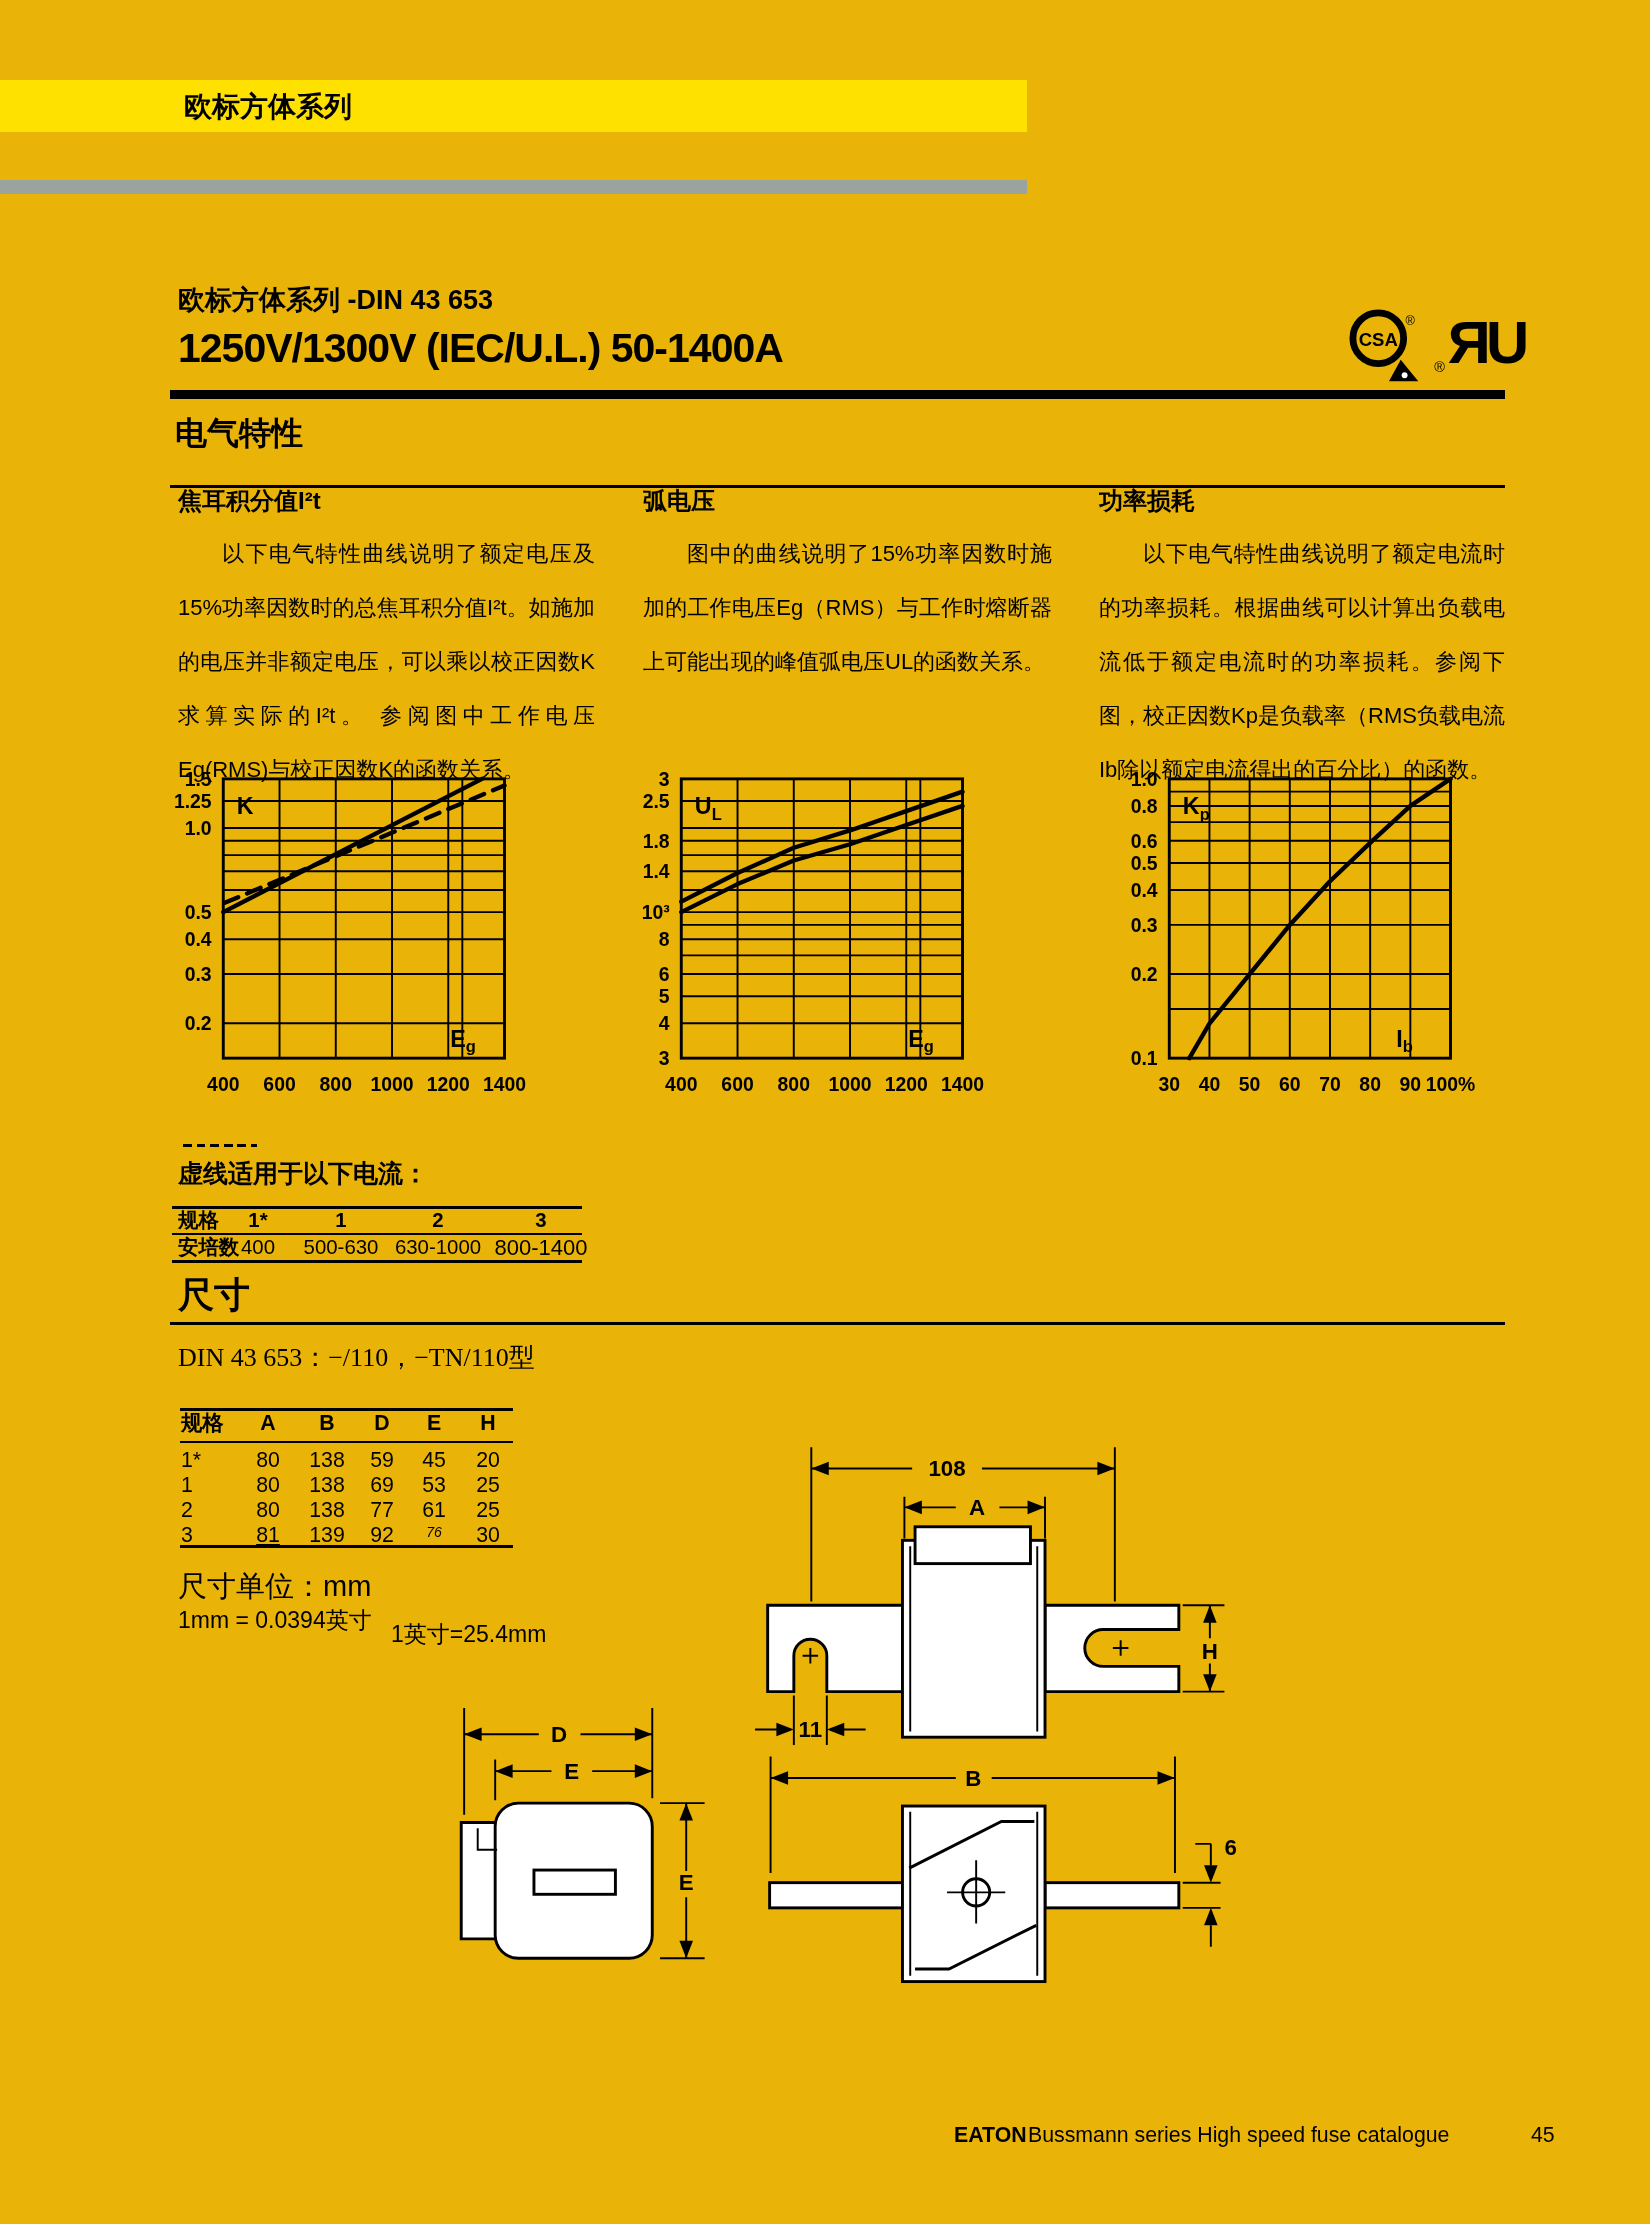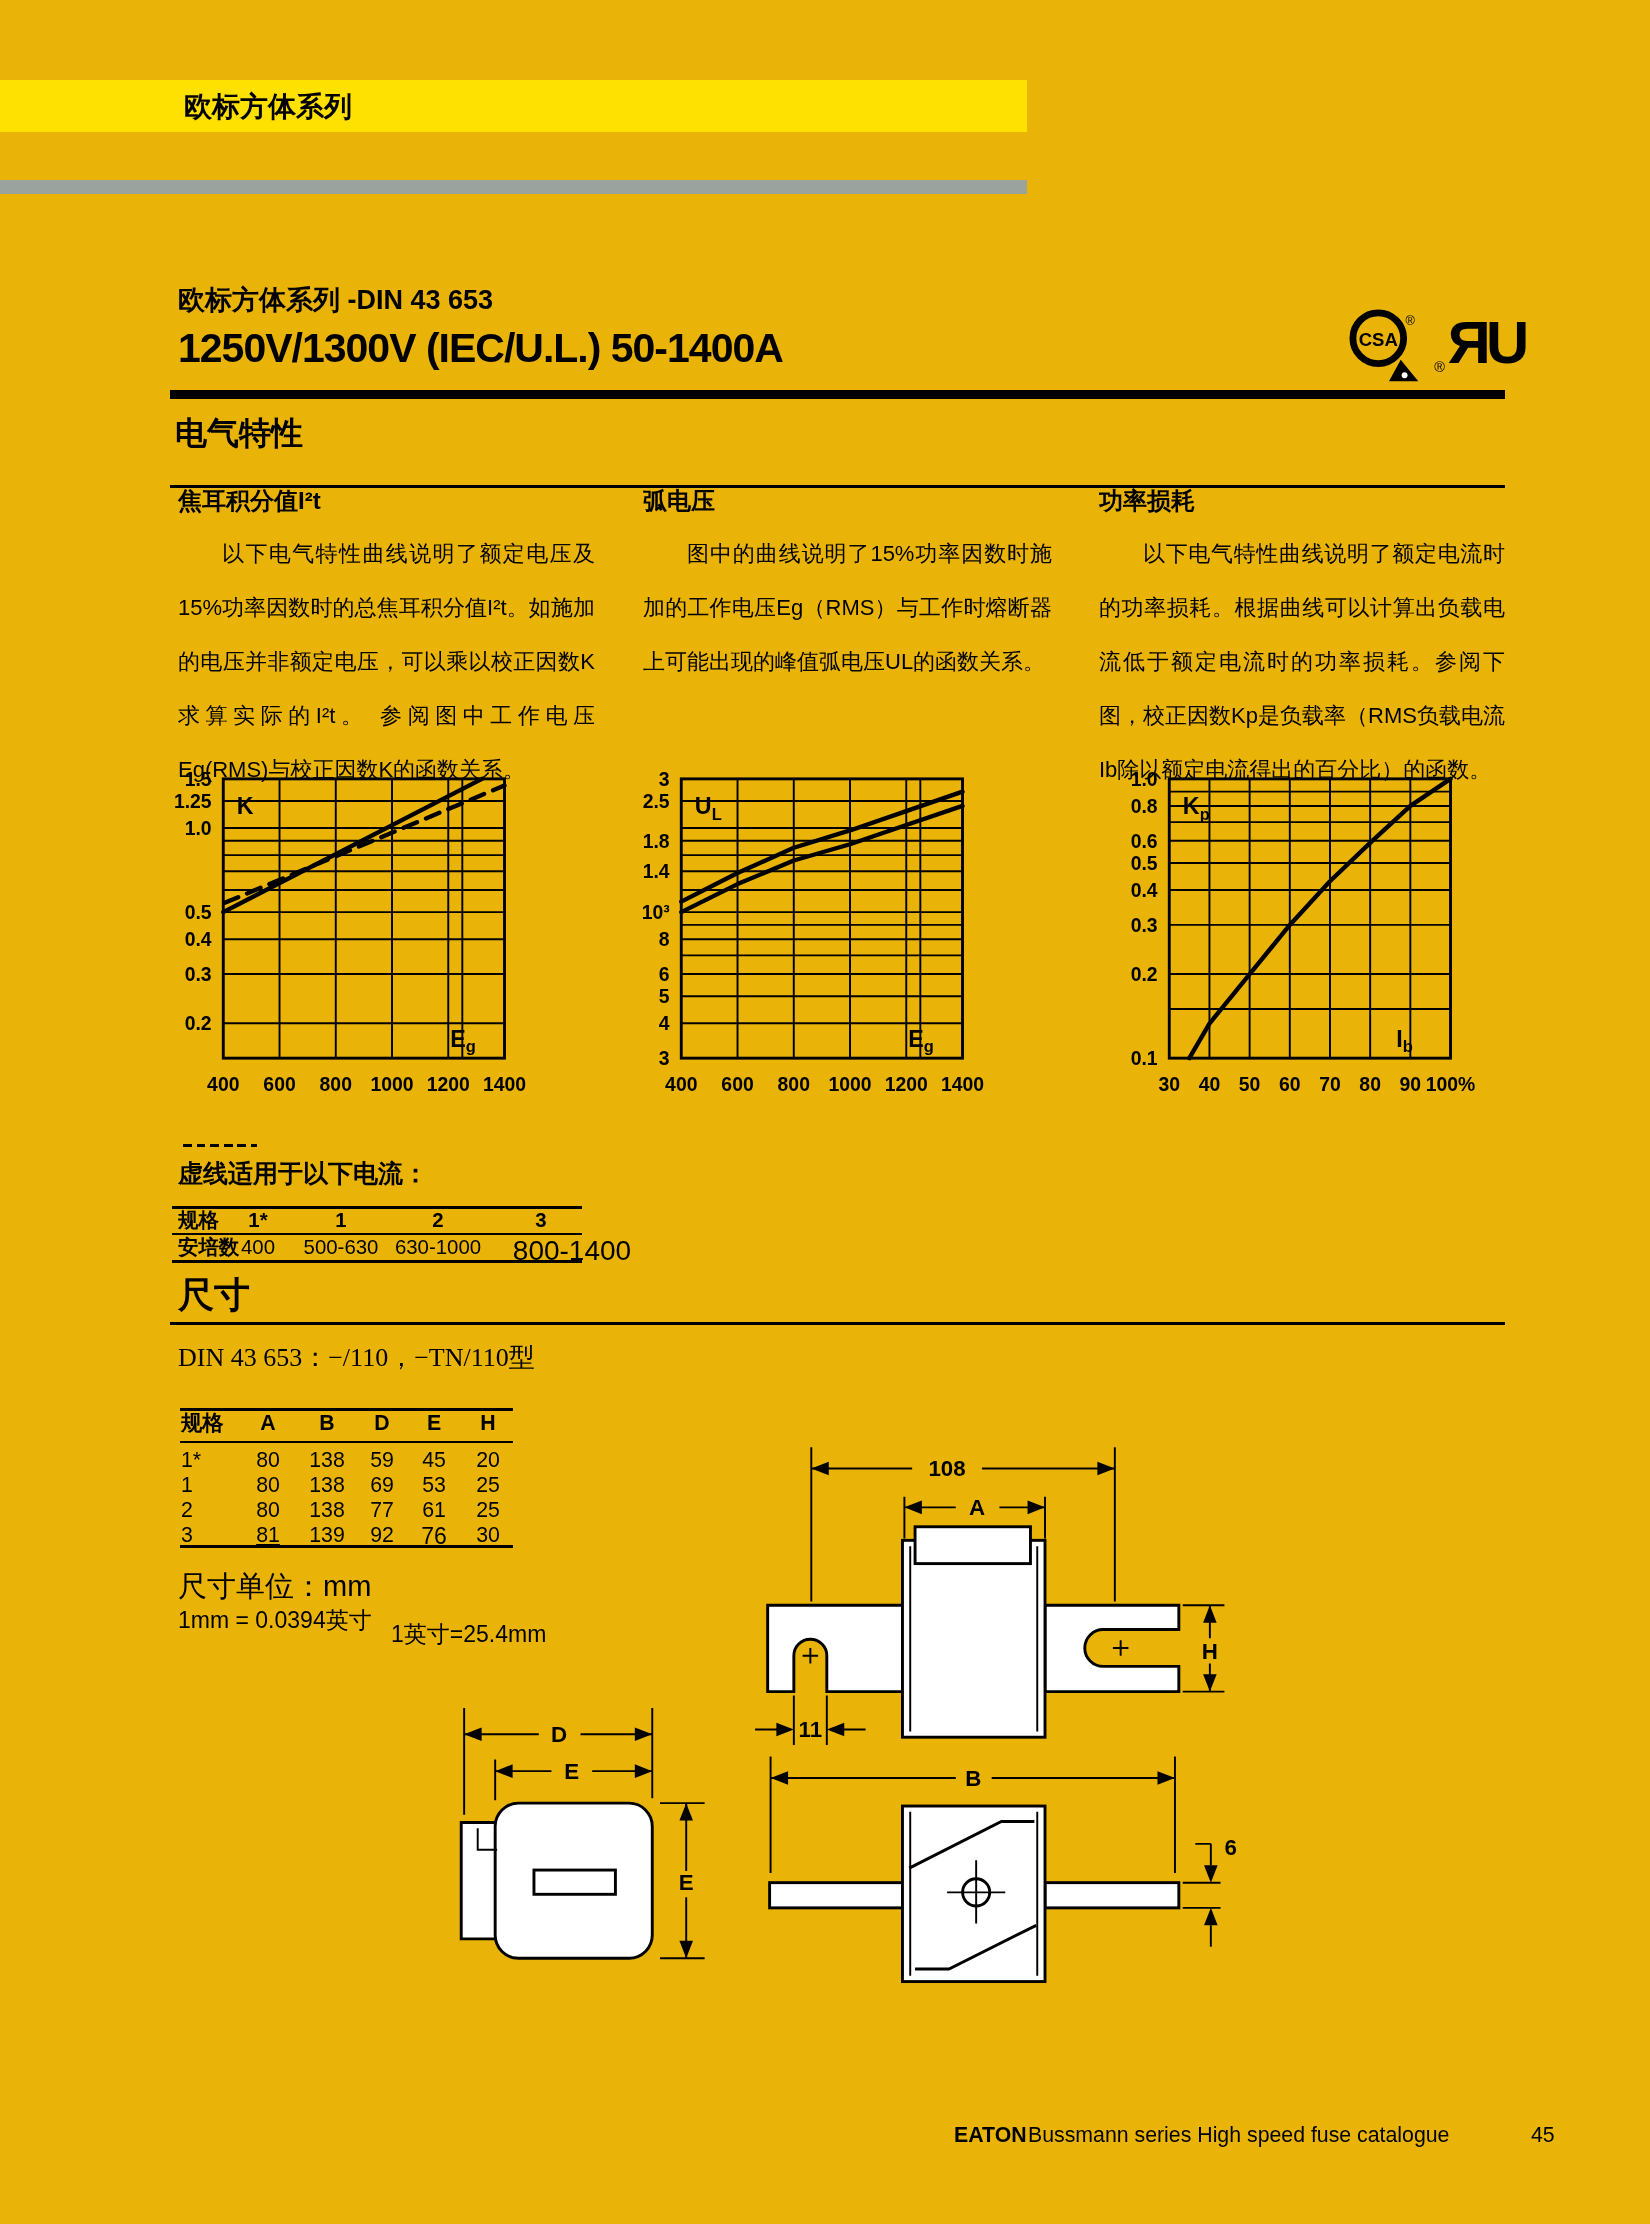--- a/index.html
+++ b/index.html
@@ -196,21 +196,21 @@
   <span class="abs t21 b" style="left:178px;top:1210px;font-size:20.4px;font-weight:bold">规格</span>
   <span class="abs cx b" style="left:258px;top:1210px;font-size:20.4px">1*</span>
   <span class="abs cx b" style="left:341px;top:1210px;font-size:20.4px">1</span>
   <span class="abs cx b" style="left:438px;top:1210px;font-size:20.4px">2</span>
   <span class="abs cx b" style="left:541px;top:1210px;font-size:20.4px">3</span>
 
   <span class="abs b" style="left:178px;top:1237px;font-size:20.4px">安培数</span>
   <span class="abs cx" style="left:258px;top:1237px;font-size:20.4px">400</span>
   <span class="abs cx" style="left:341px;top:1237px;font-size:20.4px">500-630</span>
   <span class="abs cx" style="left:438px;top:1237px;font-size:20.4px">630-1000</span>
-  <span class="abs cx" style="left:572px;top:1237px;font-size:28px">800-1400</span>
+  <span class="abs cx" style="left:541px;top:1237px;font-size:22px">800-1400</span>
 
   <div class="abs b" style="left:178px;top:1277px;font-size:36px">尺寸</div>
   <div class="rule" style="left:170px;top:1322px;width:1335px;height:2.9px"></div>
   <div class="abs din" style="left:178px;top:1345px;font-size:26px">DIN 43 653：−/110，−TN/110型</div>
 
   <div class="rule" style="left:180px;top:1408px;width:333px;height:2.9px"></div>
   <div class="rule" style="left:180px;top:1441px;width:333px;height:1.9px"></div>
   <div class="rule" style="left:180px;top:1545px;width:333px;height:2.9px"></div>
 
   <div class="abs" style="left:178px;top:1572px;font-size:29px">尺寸单位：mm</div>
@@ -327,16 +327,16 @@
     <span class="abs" style="left: 181px; top: 1500px; font-size: 21.3px;">2</span>
     <span class="abs cx" style="left: 268px; top: 1500px; font-size: 21.3px;">80</span>
     <span class="abs cx" style="left: 327px; top: 1500px; font-size: 21.3px;">138</span>
     <span class="abs cx" style="left: 382px; top: 1500px; font-size: 21.3px;">77</span>
     <span class="abs cx" style="left: 434px; top: 1500px; font-size: 21.3px;">61</span>
     <span class="abs cx" style="left: 488px; top: 1500px; font-size: 21.3px;">25</span>
     <span class="abs" style="left: 181px; top: 1525px; font-size: 21.3px;">3</span>
     <span class="abs cx" style="left: 268px; top: 1525px; font-size: 21.3px; text-decoration: underline;">81</span>
     <span class="abs cx" style="left: 327px; top: 1525px; font-size: 21.3px;">139</span>
     <span class="abs cx" style="left: 382px; top: 1525px; font-size: 21.3px;">92</span>
-    <span class="abs cx" style="left: 434px; top: 1525px; font-size: 23px;">76</span>
+    <span class="abs cx" style="left: 434px; top: 1525px; font-size: 14px; font-style: italic;">76</span>
     <span class="abs cx" style="left: 488px; top: 1525px; font-size: 21.3px;">30</span>
   </div>
 
 
 </body></html>

